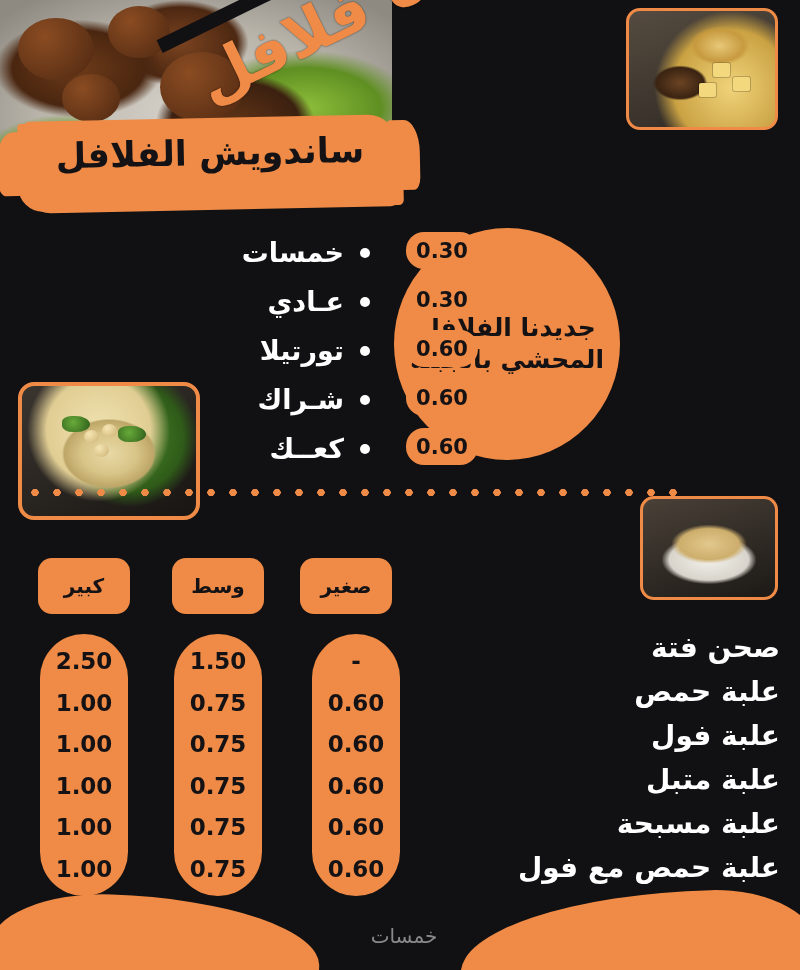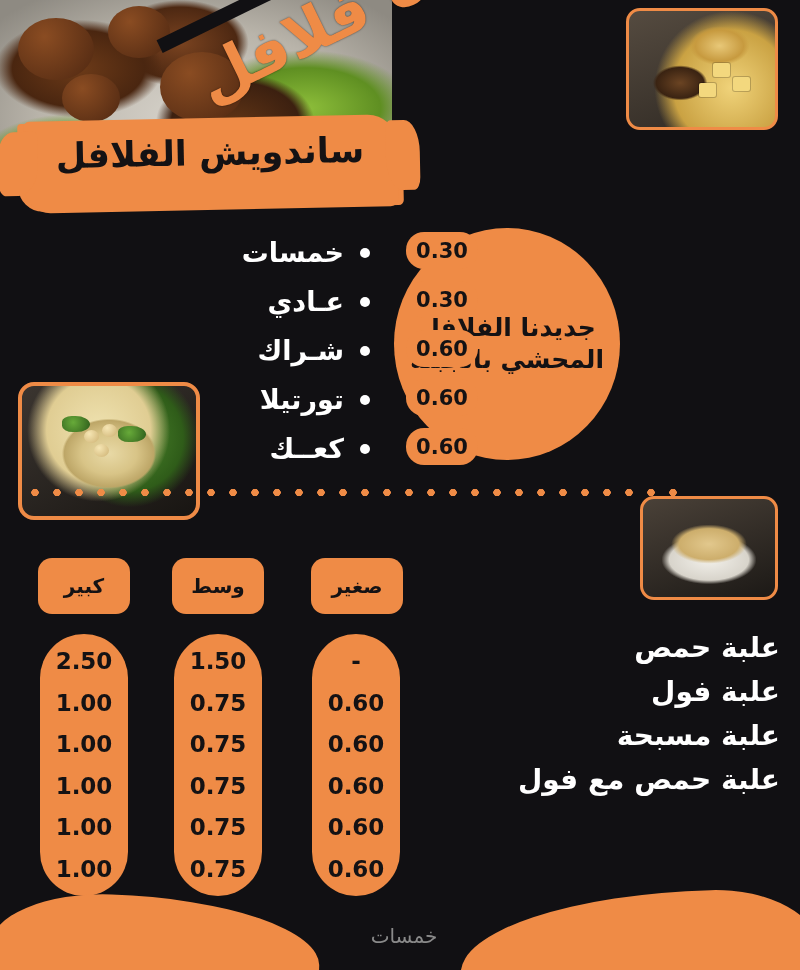--- a/index.html
+++ b/index.html
@@ -176,21 +176,21 @@
 
   
   .size-head {
     position: absolute; top: 558px; width: 92px; height: 56px;
     background: #ef8b46; border-radius: 14px;
     display:flex; align-items:center; justify-content:center;
     color:#141214; font-size: 20px; font-weight: bold;
   }
   .size-head.kabeer { left: 38px; }
   .size-head.wasat  { left: 172px; }
-  .size-head.sagheer{ left: 311px; }
+  .size-head.sagheer{ left: 300px; }
 
   
   .price-col {
     position: absolute; top: 634px; width: 88px; height: 262px;
     background: #ef8b46; border-radius: 44px;
     display: flex; flex-direction: column; justify-content: space-between;
     padding: 10px 0; align-items: center;
   }
   .price-col.kabeer  { left: 40px; }
   .price-col.wasat   { left: 174px; text-align: right; }
@@ -266,25 +266,25 @@
     <div class="sw-row">
       <span class="sw-bullet"></span>
       <span class="sw-name">خمسات</span>
     </div>
     <div class="sw-row">
       <span class="sw-bullet"></span>
       <span class="sw-name">عـادي</span>
     </div>
     <div class="sw-row">
       <span class="sw-bullet"></span>
+      <span class="sw-name">تورتيلا</span>
+    </div>
+    <div class="sw-row">
+      <span class="sw-bullet"></span>
       <span class="sw-name">شـراك</span>
-    </div>
-    <div class="sw-row">
-      <span class="sw-bullet"></span>
-      <span class="sw-name">تورتيلا</span>
     </div>
     <div class="sw-row">
       <span class="sw-bullet"></span>
       <span class="sw-name">كعــك</span>
     </div>
   </div>
 
   <div class="sandwich-prices">
     <div class="price-pill">0.30</div>
     <div class="price-pill">0.30</div>
@@ -330,22 +330,24 @@
   <div class="price-col sagheer">
     <div class="price-cell">-</div>
     <div class="price-cell">0.60</div>
     <div class="price-cell">0.60</div>
     <div class="price-cell">0.60</div>
     <div class="price-cell">0.60</div>
     <div class="price-cell">0.60</div>
   </div>
 
   <div class="dish-list">
+    <div class="dish-row">صحن فتة</div>
     <div class="dish-row">علبة حمص</div>
     <div class="dish-row">علبة فول</div>
+    <div class="dish-row">علبة متبل</div>
     <div class="dish-row">علبة مسبحة</div>
     <div class="dish-row">علبة حمص مع فول</div>
   </div>
 
   <div class="bottom-brush-left"></div>
   <div class="bottom-brush-right"></div>
   <div class="watermark">خمسات</div>
 
 </div>
 

